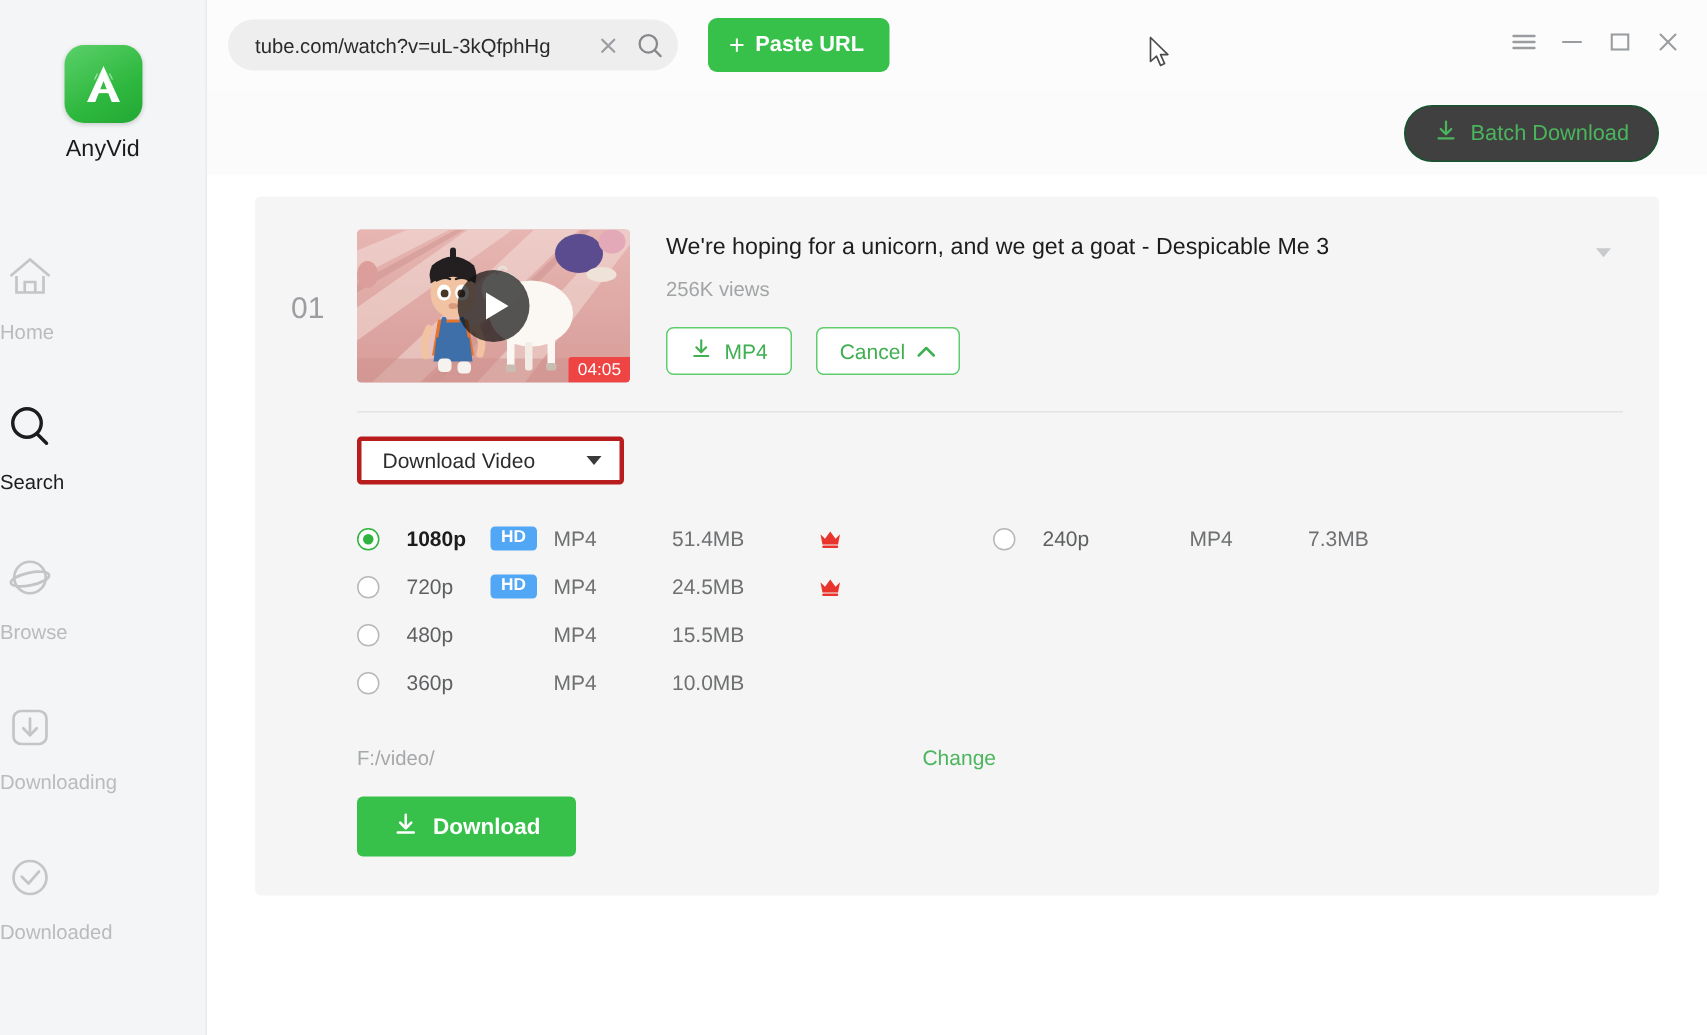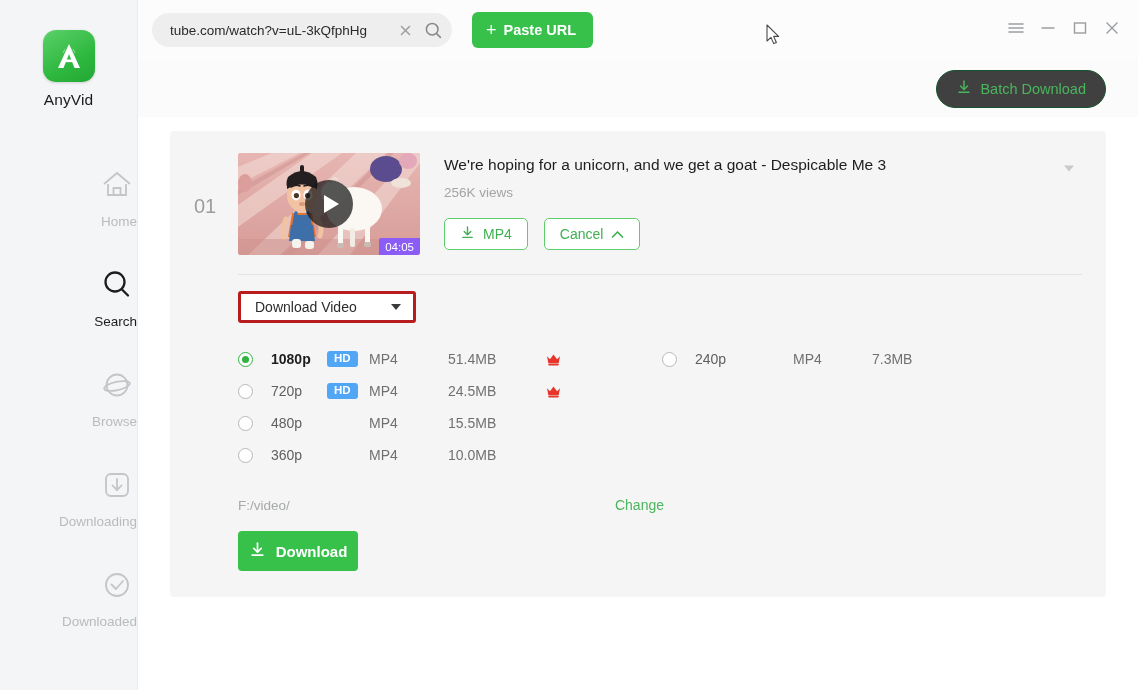--- a/index.html
+++ b/index.html
@@ -24,21 +24,21 @@
     width: 52px; height: 52px; border-radius: 13px;
     background: linear-gradient(150deg, #5bd16a 0%, #2fb83f 60%, #22a835 100%);
     display: flex; align-items: center; justify-content: center;
     box-shadow: 0 1px 3px rgba(0,0,0,.16);
   }
   .brand-name { margin-top: 9px; font-size: 15.5px; color: #1b1b1b; letter-spacing: .1px; }
 
   .nav { margin-top: 38px; width: 100%; display: flex; flex-direction: column; align-items: center; }
   .nav-item {
     width: 100%; height: 100px;
-    display: flex; flex-direction: column; align-items: flex-end; justify-content: center;
+    display: flex; flex-direction: column; align-items: flex-start; justify-content: center;
     gap: 9px; cursor: pointer; color: #c3c5c7;
   }
   .nav-item .nav-label { font-size: 13.5px; color: #b9bbbd; }
   .nav-item.active { color: #1d1d1d; }
   .nav-item.active .nav-label { color: #1d1d1d; }
   .nav-icon { width: 40px; height: 40px; display: block; }
 
   
   .main { flex: 1; height: 690px; display: flex; flex-direction: column; background: #ffffff; position: relative; }
 
@@ -87,21 +87,21 @@
   .rank { width: 44px; flex: 0 0 44px; font-size: 20px; color: #9b9da0; padding-top: 42px; }
 
   .thumb {
     position: relative; width: 182px; height: 102px; flex: 0 0 182px;
     border-radius: 3px; overflow: hidden; cursor: pointer;
     background: #e2a8a4;
   }
   .thumb-bg { position: absolute; inset: 0; }
   .thumb-duration {
     position: absolute; right: 0; bottom: 0;
-    background: #8b5cf6; color: #fff; font-size: 11.5px;
+    background: #ef4444; color: #fff; font-size: 11.5px;
     padding: 2.5px 6px; border-radius: 2px 0 0 0;
   }
   .play-badge {
     position: absolute; left: 50%; top: 50%; transform: translate(-50%,-50%);
     width: 48px; height: 48px; border-radius: 50%;
     background: rgba(20,20,20,.72);
     display: flex; align-items: center; justify-content: center;
   }
   .play-badge:after {
     content:""; width:0; height:0; margin-left: 4px;
@@ -150,21 +150,21 @@
   .hd-slot { width: 42px; display: flex; align-items: center; }
   .q-fmt { width: 79px; font-size: 14px; color: #6e7072; }
   .q-size { width: 98px; font-size: 14px; color: #6e7072; }
   .crown-slot { width: 30px; display: flex; align-items: center; }
 
   .path-row { margin-top: 26px; display: flex; align-items: center; width: 426px; }
   .path-text { font-size: 13.5px; color: #a6a8aa; flex: 1; }
   .change-link { font-size: 14px; color: #4cb55e; cursor: pointer; }
 
   .download-btn {
-    margin-top: 18px; width: 120px; height: 40px;
+    margin-top: 18px; width: 146px; height: 40px;
     background: #37c14a; border: 0; border-radius: 4px; color: #fff;
     display: flex; align-items: center; justify-content: center; gap: 10px;
     font-size: 15px; font-weight: bold; cursor: pointer; font-family: inherit;
   }
 
   
   .cursor { position: absolute; left: 628px; top: 24px; pointer-events: none; }
 </style>
 </head>
 <body>

